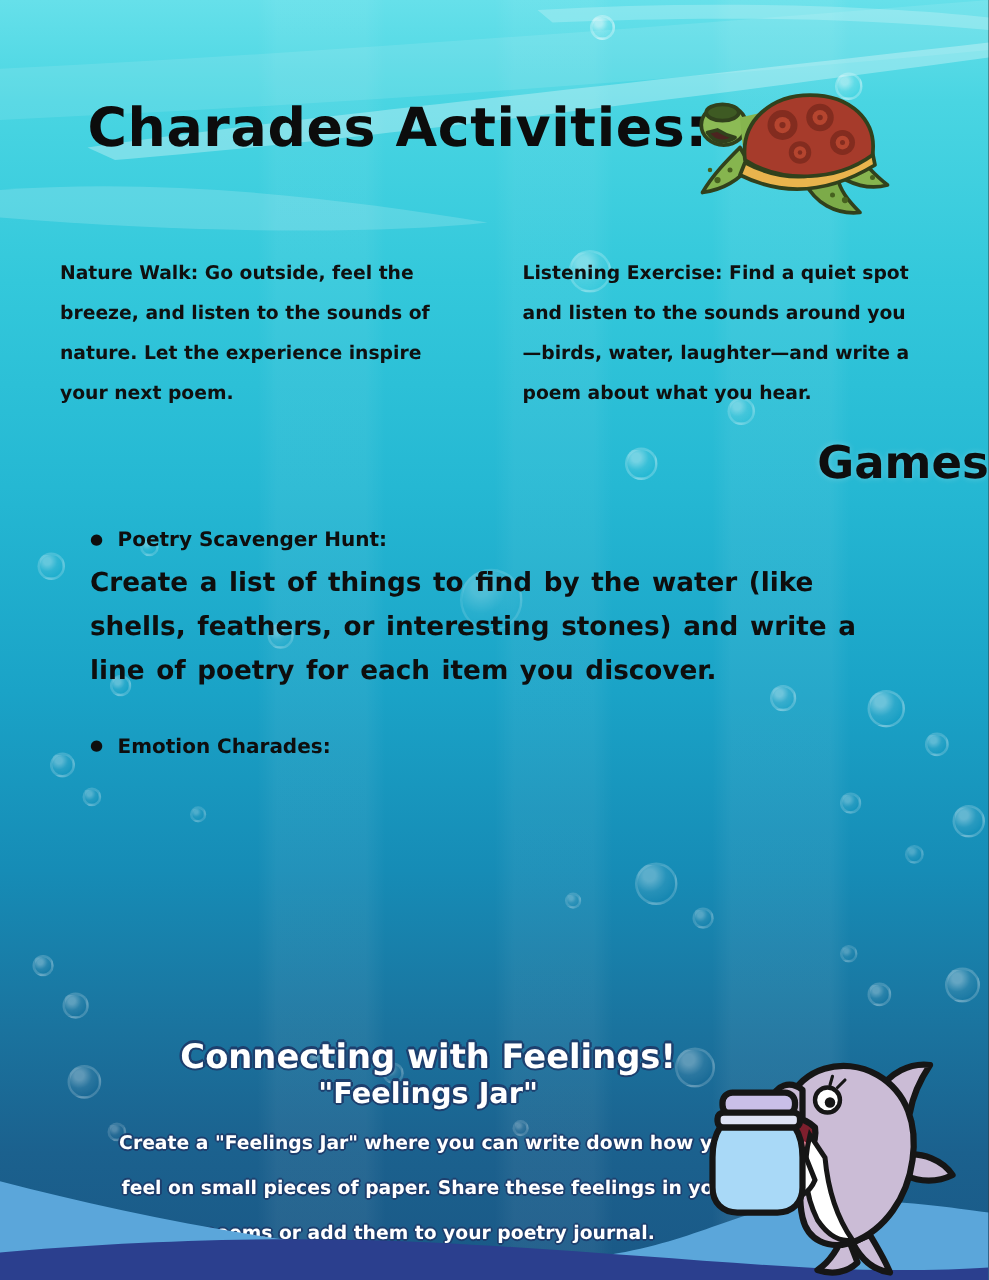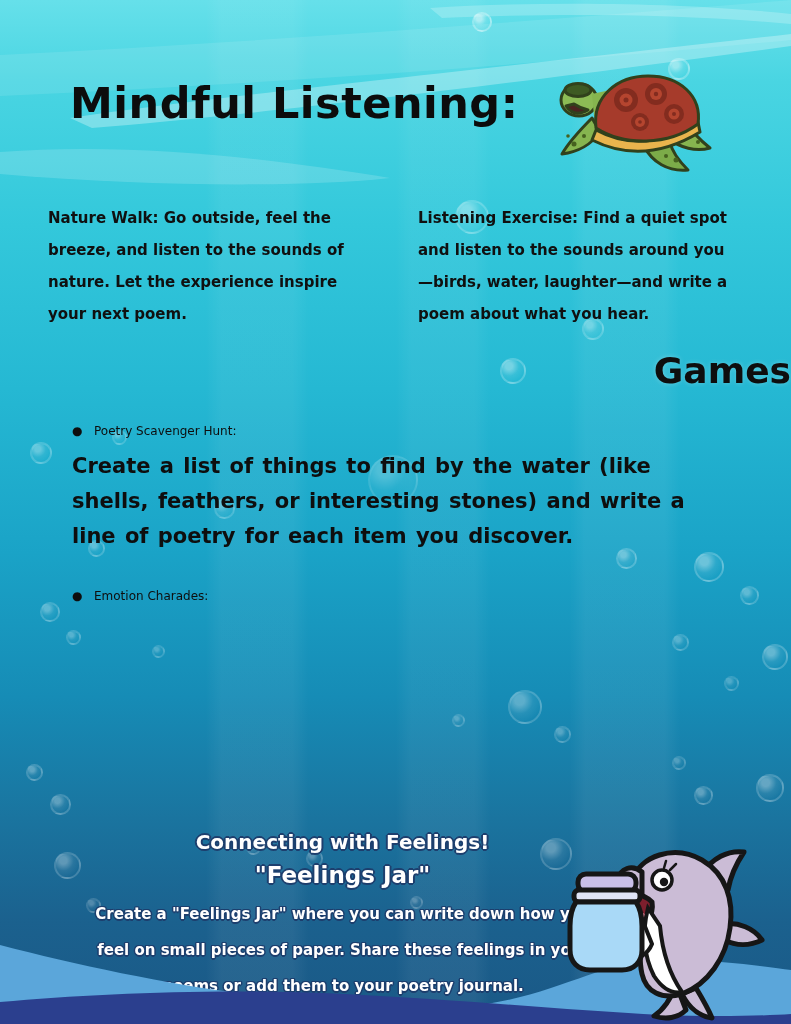--- a/index.html
+++ b/index.html
@@ -23,27 +23,27 @@
     background:radial-gradient(circle at 32% 28%, rgba(255,255,255,.6) 0 16%,
       rgba(255,255,255,.14) 45%, rgba(255,255,255,.04) 68%, rgba(255,255,255,0) 75%);}
   .title{left:70px;top:78px;font-size:43px;font-weight:800;color:#0c0c0c;letter-spacing:.5px;}
   .intro{top:202px;color:#101010;font-weight:700;font-size:15px;line-height:32px;}
   .intro.left{left:48px;width:320px;}
   .intro.right{left:418px;width:318px;}
   .games-h{left:0;top:350px;width:100%;text-align:right;font-size:36px;font-weight:800;color:#0e0e0e;
     text-shadow:0 0 5px rgba(255,255,255,.25);}
   .bullets{left:72px;top:414px;width:650px;color:#0e0e0e;}
   .game{margin-bottom:25px;}
-  .game-title{font-size:12px;font-weight:400;line-height:35px;padding-left:22px;position:relative;}
+  .game-title{font-size:16px;font-weight:700;line-height:35px;padding-left:22px;position:relative;}
   .game-title::before{content:"●";position:absolute;left:0;top:0;font-size:12px;}
   .game-body{font-size:21px;font-weight:700;line-height:35px;word-spacing:2px;}
   .feel{left:60px;width:565px;text-align:center;color:#ffffff;font-weight:800;
     text-shadow:-2px 0 0 #1d3f6e, 2px 0 0 #1d3f6e, 0 -2px 0 #1d3f6e, 0 2px 0 #1d3f6e,
       -1px -1px 0 #1d3f6e, 1px 1px 0 #1d3f6e, -1px 1px 0 #1d3f6e, 1px -1px 0 #1d3f6e;}
-  .feel-h{top:830px;font-size:20px;}
+  .feel-h{top:830px;font-size:27px;}
   .feel-sub{top:862px;font-size:23px;}
   .feel-body{top:896px;left:88px;width:510px;font-size:15px;line-height:36px;text-align:center;color:#fff;
     font-weight:700;
     text-shadow:-1.5px 0 0 #1d3f6e, 1.5px 0 0 #1d3f6e, 0 -1.5px 0 #1d3f6e, 0 1.5px 0 #1d3f6e,
       -1px -1px 0 #1d3f6e, 1px 1px 0 #1d3f6e, -1px 1px 0 #1d3f6e, 1px -1px 0 #1d3f6e;}
 </style>
 </head>
 <body>
 
 <div id="page">
@@ -86,21 +86,21 @@
       <div class="bubble" style="left: 306px; top: 850px; width: 13px; height: 13px; opacity: 0.45;"></div>
       <div class="bubble" style="left: 540px; top: 838px; width: 28px; height: 28px; opacity: 0.5;"></div>
       <div class="bubble" style="left: 694px; top: 786px; width: 15px; height: 15px; opacity: 0.5;"></div>
       <div class="bubble" style="left: 756px; top: 774px; width: 24px; height: 24px; opacity: 0.55;"></div>
       <div class="bubble" style="left: 410px; top: 896px; width: 9px; height: 9px; opacity: 0.4;"></div>
       <div class="bubble" style="left: 86px; top: 898px; width: 11px; height: 11px; opacity: 0.4;"></div>
       <div class="bubble" style="left: 586px; top: 906px; width: 9px; height: 9px; opacity: 0.45;"></div>
       <div class="bubble" style="left: 672px; top: 756px; width: 10px; height: 10px; opacity: 0.4;"></div>
     </div>
 
-  <div class="abs title">Mindful Listening:</div>
+  <div class="abs title">Charades Activities:</div>
 
   <svg class="abs" style="left:548px;top:60px" width="172" height="116" viewBox="0 0 172 116">
     <g stroke="#31411c" stroke-width="3" stroke-linejoin="round">
 
       <path d="M96,86 C104,102 120,112 140,110 C130,100 124,92 122,82 Z" fill="#7cab49"></path>
       <path d="M120,78 C132,88 148,92 162,88 C152,80 144,72 140,64 Z" fill="#86b54f"></path>
 
       <path d="M44,58 C34,68 22,80 14,94 C30,92 44,84 52,72 Z" fill="#86b54f"></path>
 
       <ellipse cx="31" cy="40" rx="18" ry="16" fill="#8cbb55"></ellipse>

